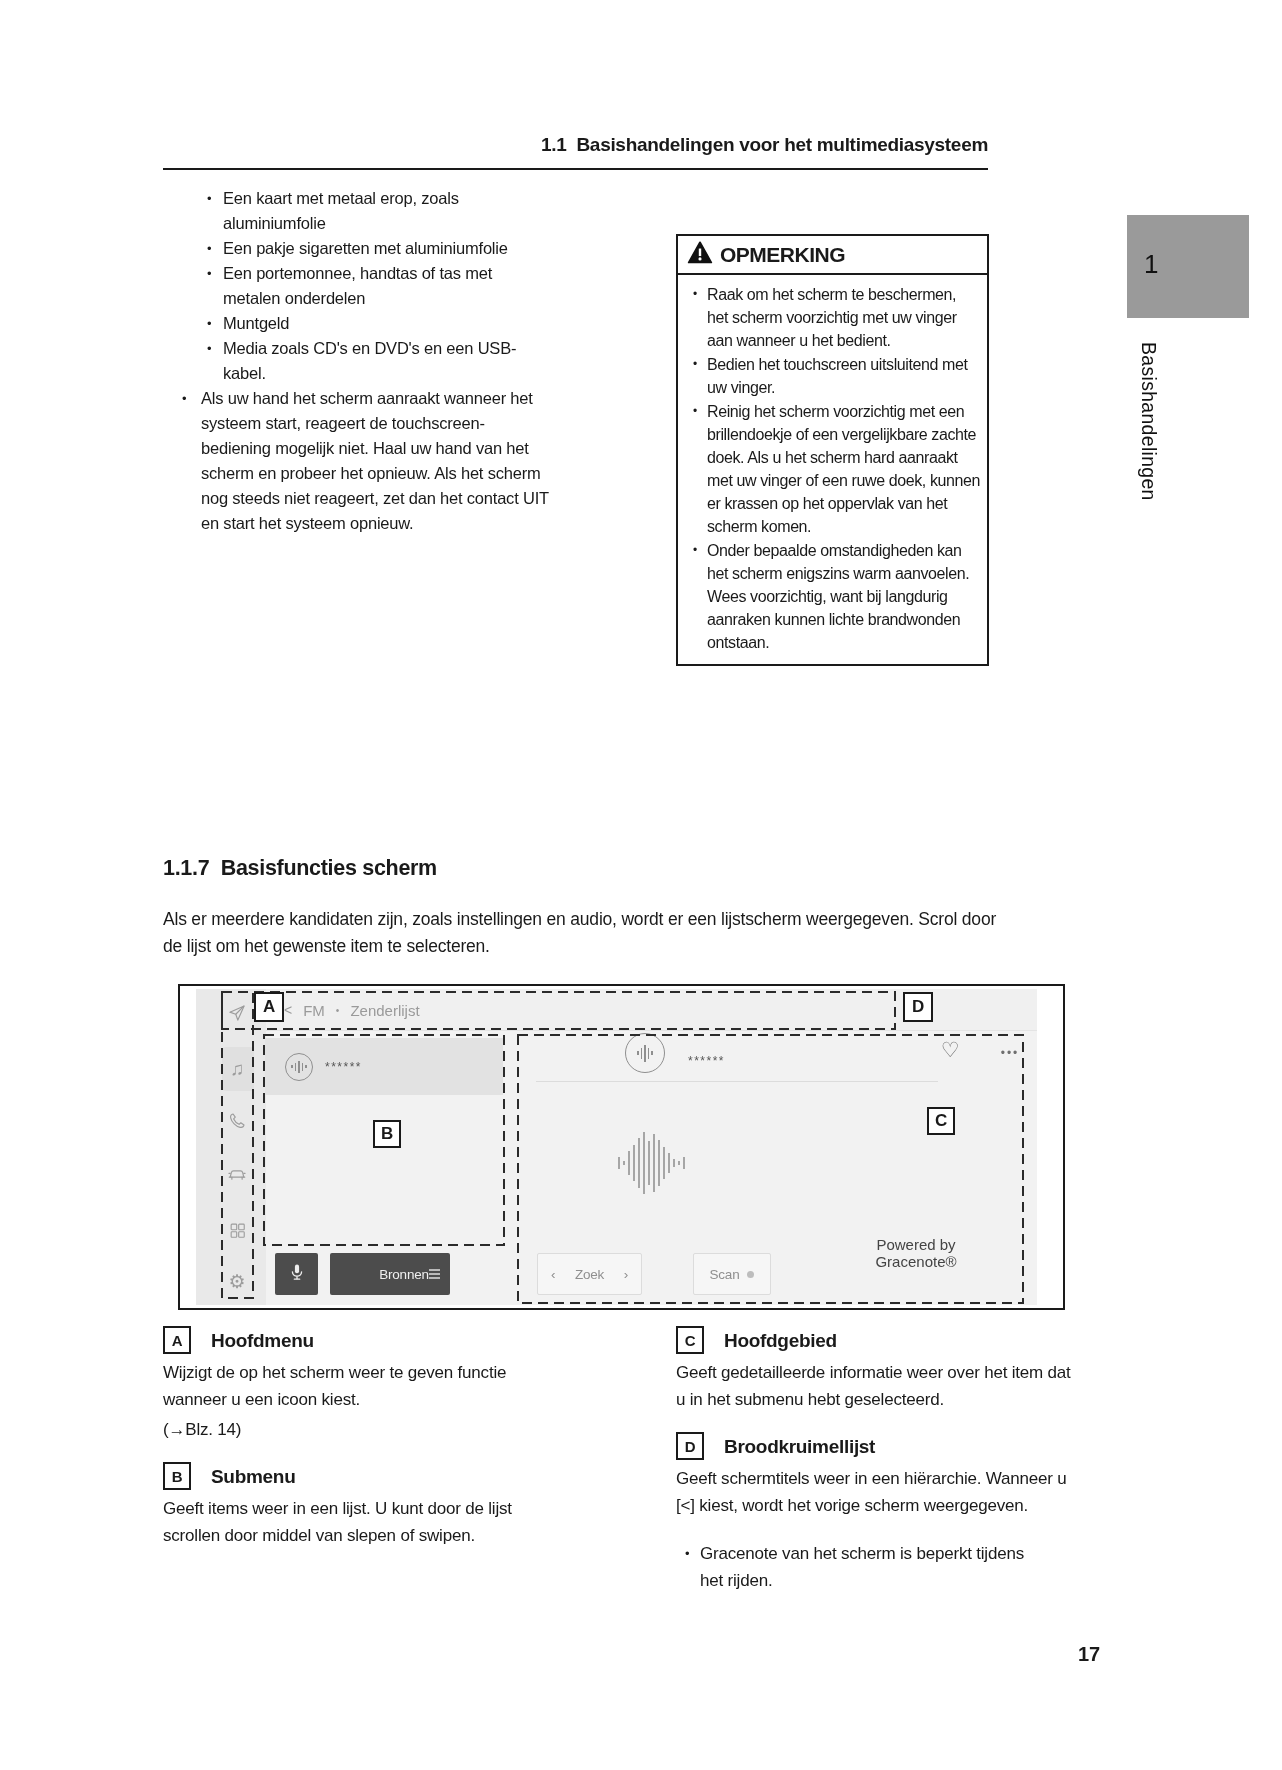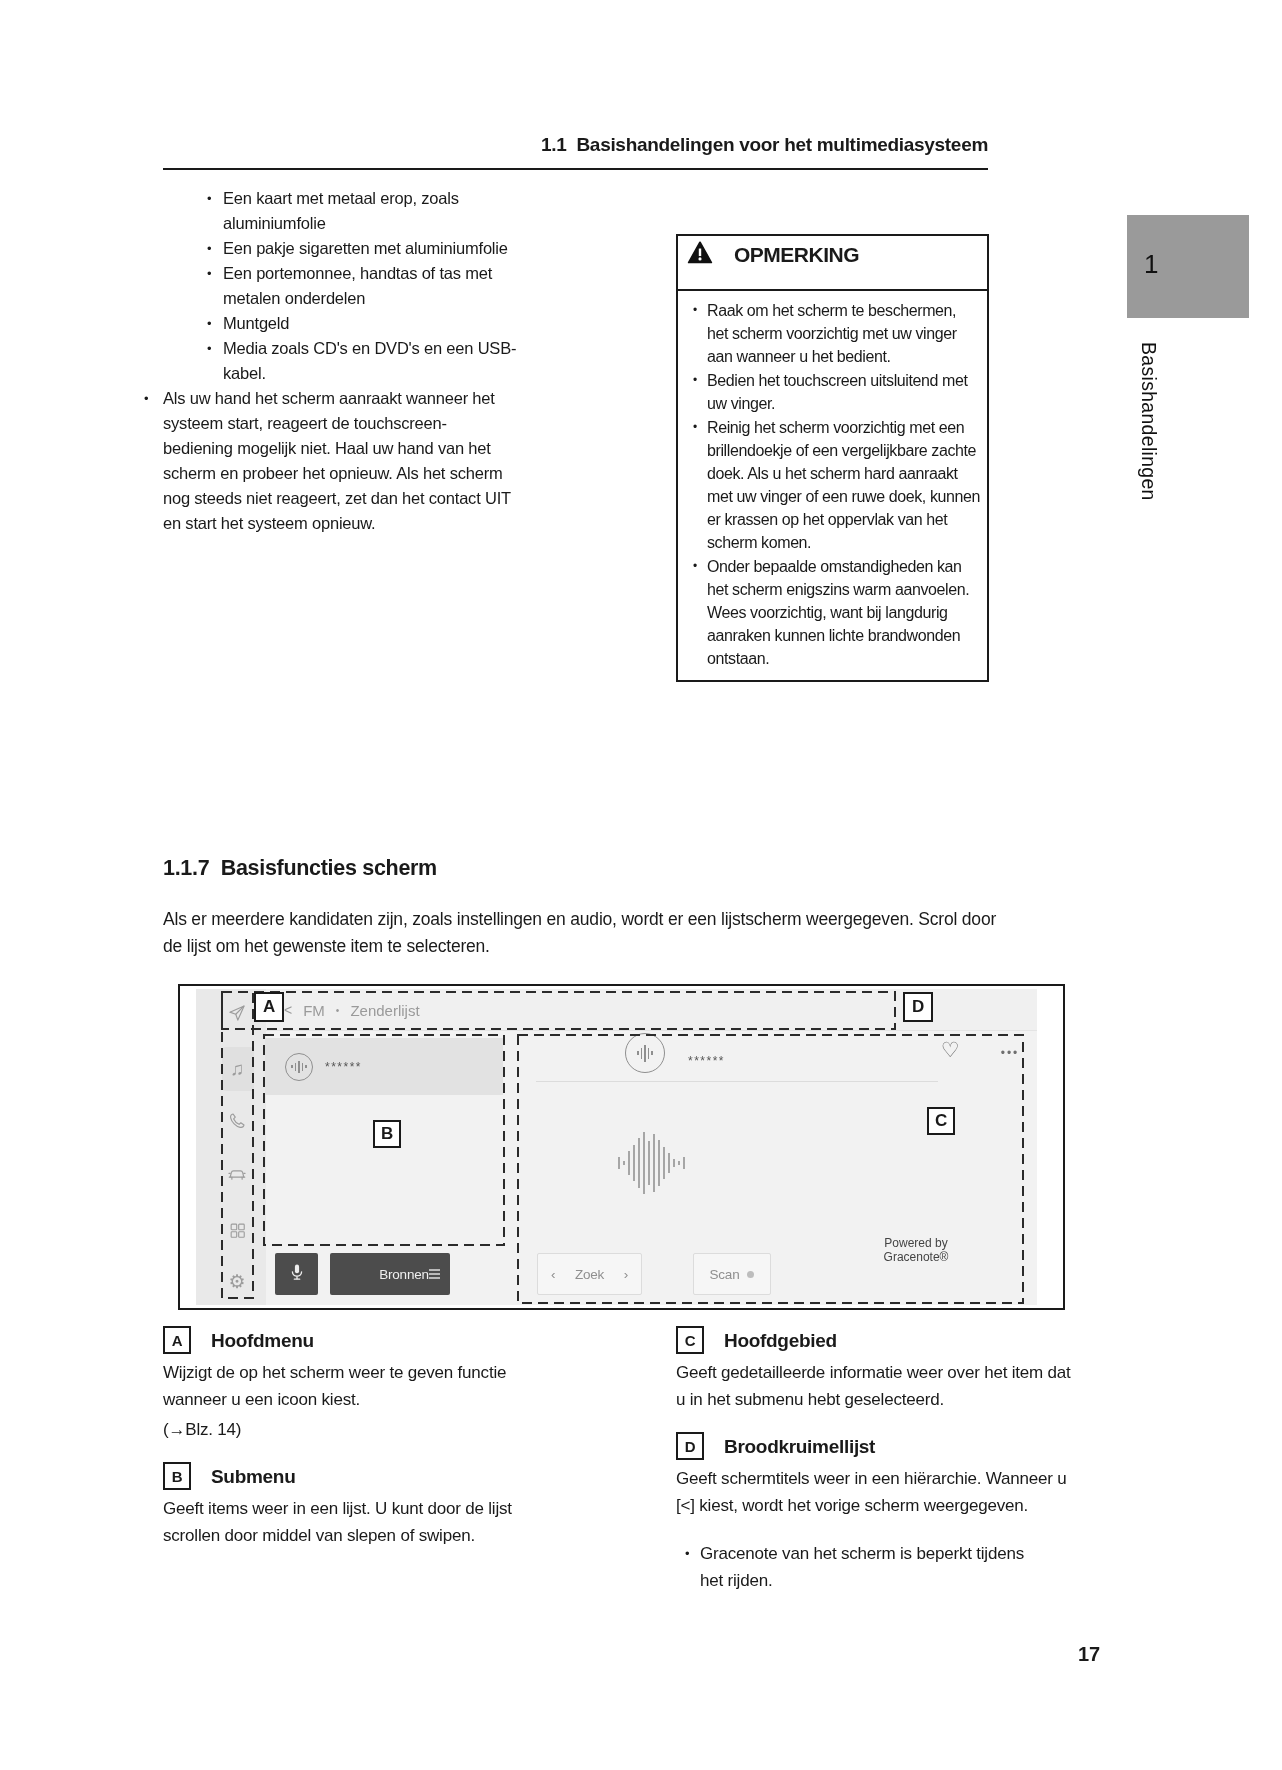--- a/index.html
+++ b/index.html
@@ -24,27 +24,27 @@
     left:1137px;top:342px;writing-mode:vertical-rl;
     font-size:19.5px;color:#111;letter-spacing:0.3px;
   }
 
   
   .col-left{left:163px;top:186px;width:460px;font-size:16.5px;line-height:25px;}
   .col-left ul{list-style:none;margin:0;padding:0;}
   .sub-bullets li{position:relative;margin-left:60px;width:305px;}
   .sub-bullets li::before{content:"•";position:absolute;left:-16px;top:0px;font-size:13px;}
   .main-bullets{margin-top:13px;}
-  .main-bullets li{position:relative;width:352px;}
+  .main-bullets li{position:relative;margin-left:38px;width:352px;}
   .main-bullets li + li{margin-top:13px;}
   .main-bullets li::before{content:"•";position:absolute;left:-19px;top:0px;font-size:13px;}
 
   
   .notice-box{left:676px;top:234px;width:313px;border:2px solid #1a1a1a;background:#fff;box-sizing:border-box;}
-  .notice-title{display:flex;align-items:center;gap:21px;padding:5px 10px 20px 9px;
+  .notice-title{display:flex;align-items:center;gap:7px;padding:5px 10px 4px 9px;
     border-bottom:2px solid #1a1a1a;font-size:21px;font-weight:bold;letter-spacing:-0.5px;}
   .notice-box ul{list-style:none;margin:0;padding:8px 6px 10px 8px;font-size:16px;line-height:23px;letter-spacing:-0.4px;}
   .notice-box li{position:relative;margin-left:21px;}
   .notice-box li + li{margin-top:1px;}
   .notice-box li::before{content:"•";position:absolute;left:-14px;top:0px;font-size:12px;}
 
   
   .section-heading{left:163px;top:856px;font-size:21.5px;font-weight:bold;letter-spacing:-0.3px;}
   .section-intro{left:163px;top:906px;width:848px;font-size:17.5px;line-height:27px;}
 
@@ -73,21 +73,21 @@
 
   .main-icon{left:445px;top:47px;width:40px;height:40px;}
   .main-stars{left:508px;top:68px;}
   .heart{left:756px;top:52px;width:28px;text-align:center;font-size:21px;color:#6f6f6f;}
   .more-dots{left:808px;top:60px;width:44px;text-align:center;font-size:12px;letter-spacing:2px;color:#6f6f6f;}
   .main-sep{left:356px;top:95px;width:402px;height:1px;background:#dcdcdc;}
 
   .equalizer{left:408px;top:144px;width:126px;height:66px;display:flex;align-items:center;justify-content:center;gap:3px;}
   .equalizer i{display:block;width:2px;background:#a6a6a6;}
 
-  .gracenote{left:676px;top:250px;width:120px;text-align:center;font-size:12px;color:#444;letter-spacing:0;}
+  .gracenote{left:676px;top:250px;width:120px;text-align:center;font-size:15px;color:#444;letter-spacing:0;}
 
   .btn-dark{background:#4c4c4c;border-radius:2px;color:#efefef;}
   .btn-light{background:#f6f6f6;border:1px solid #dcdcdc;border-radius:2px;color:#8f8f8f;}
   .mic-btn{left:95px;top:267px;width:43px;height:42px;display:flex;align-items:center;justify-content:center;}
   .bronnen-btn{left:150px;top:267px;width:120px;height:42px;display:flex;align-items:center;justify-content:center;font-size:13.5px;padding-left:28px;}
   .hamburger{position:absolute;right:10px;top:16px;display:flex;flex-direction:column;gap:2.5px;}
   .hamburger i{display:block;width:11px;height:1.5px;background:#b9b9b9;}
   .zoek-btn{left:357px;top:267px;width:105px;height:42px;display:flex;align-items:center;justify-content:space-between;
     padding:0 13px;font-size:13.5px;}
   .scan-btn{left:513px;top:267px;width:78px;height:42px;display:flex;align-items:center;justify-content:center;gap:8px;font-size:13.5px;}

